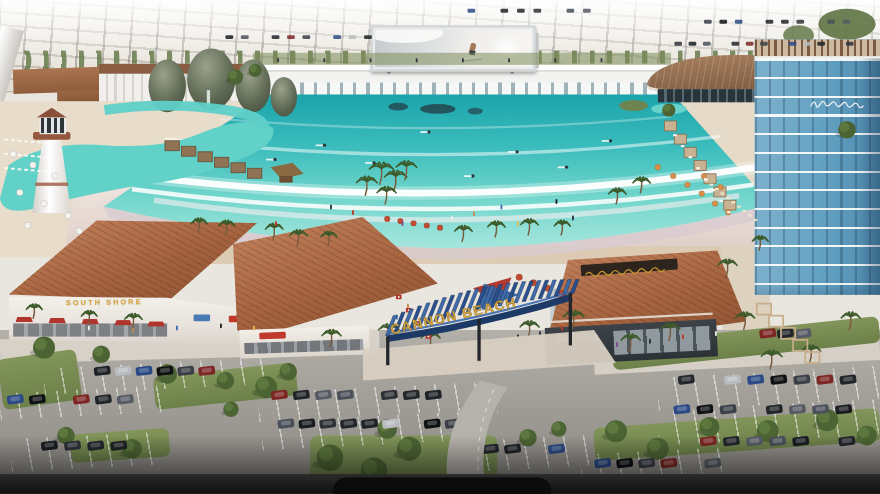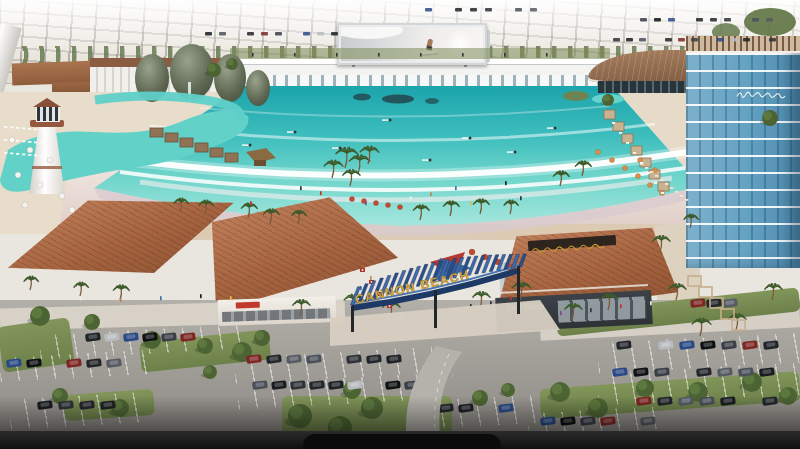--- a/index.html
+++ b/index.html
@@ -253,20 +253,31 @@
   <div class="abs stripes" style="left:0;top:354px;width:150px;height:24px;"></div>
   <div class="abs stripes" style="left:235px;top:352px;width:210px;height:26px;"></div>
   <div class="abs stripes" style="left:238px;top:378px;width:215px;height:26px;"></div>
   <div class="abs stripes" style="left:598px;top:338px;width:202px;height:30px;"></div>
   <div class="abs stripes" style="left:598px;top:368px;width:202px;height:32px;"></div>
   <div class="abs stripes" style="left:10px;top:396px;width:130px;height:30px;"></div>
   <div class="abs stripes" style="left:425px;top:398px;width:110px;height:28px;"></div>
   <div class="abs stripes" style="left:528px;top:410px;width:130px;height:22px;"></div>
 
   <div class="abs roof roofL"></div>
+  <div class="abs facadeL">
+    <div class="glass"></div>
+    <div class="sign-gold" style="left:52px;top:4px;transform:rotate(-1deg);">SOUTH SHORE</div>
+    <div class="awning" style="left:6px;top:20px;"></div>
+    <div class="awning" style="left:36px;top:21px;"></div>
+    <div class="awning" style="left:66px;top:22px;"></div>
+    <div class="awning" style="left:96px;top:23px;"></div>
+    <div class="awning" style="left:126px;top:24px;"></div>
+    <div class="shop-sign" style="left:168px;top:18px;width:15px;background:#4a7ab5;"></div>
+    <div class="shop-sign" style="left:200px;top:19px;width:13px;background:#c0392b;"></div>
+  </div>
   <div class="abs roof roofC"></div>
   <div class="abs facadeC">
     <div class="glass"></div>
     <div class="shop-sign" style="left:18px;top:3px;width:24px;background:#c0392b;"></div>
   </div>
   <div class="abs facadeR-side"></div>
   <div class="abs roof roofR"></div>
   <div class="abs script-band">
     <svg width="88" height="10" viewBox="0 0 88 10" class="label-svg">
       <path d="M4,6 q3,-4 6,0 t6,0 t6,0 t6,0 t6,0 t6,0 t6,0 t6,0 t6,0 t6,0 t6,0 t6,0" stroke="#c9992e" stroke-width="1.1" fill="none"></path>

